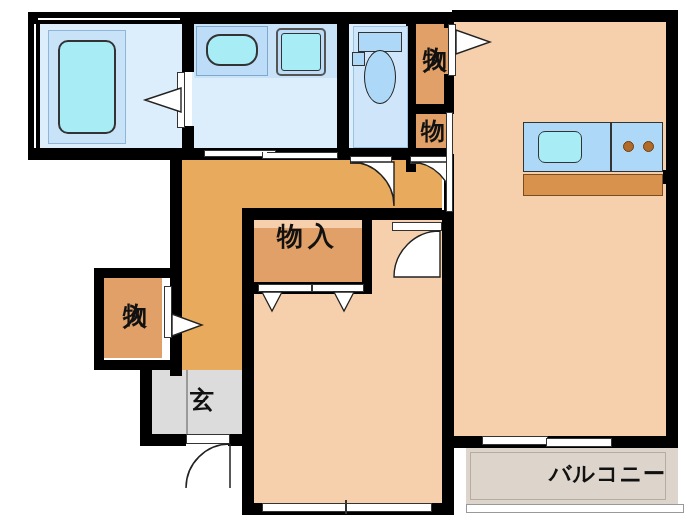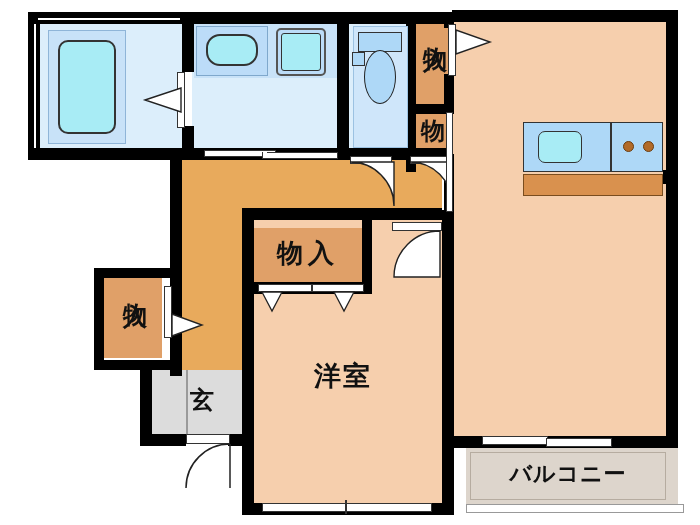--- a/index.html
+++ b/index.html
@@ -198,27 +198,26 @@
 
   <div class="panel" style="left:482px;top:436px;width:66px;height:9px;"></div>
   <div class="panel" style="left:546px;top:438px;width:66px;height:9px;"></div>
 
   <div class="panel" style="left:262px;top:503px;width:170px;height:9px;"></div>
   <div class="r" style="left:345px;top:500px;width:2px;height:14px;background:#333;"></div>
 
   <div class="r" style="left:470px;top:452px;width:196px;height:48px;border:1px solid #b6aca0;background:transparent;"></div>
 
 
-  <div class="label" style="left:288px;top:362px;width:110px;font-size:27px;font-weight:bold;letter-spacing:2px;">洋室</div>
-
-  <div class="label" style="left:470px;top:462px;width:196px;font-size:22px;font-weight:bold;letter-spacing:1px;">バルコニー</div>
+
+  <div class="label" style="left:470px;top:462px;width:196px;font-size:22px;font-weight:bold;letter-spacing:1px;text-align:right;">バルコニー</div>
 
   <div class="label" style="left:170px;top:388px;width:64px;font-size:24px;font-weight:bold;">玄</div>
 
   <div class="label lbl-v" style="left:419px;top:28px;width:28px;font-size:24px;font-weight:bold;line-height:1.05;">物入</div>
 
   <div class="label" style="left:414px;top:119px;width:38px;font-size:24px;font-weight:bold;">物</div>
 
-  <div class="label" style="left:252px;top:240px;width:112px;font-size:26px;font-weight:bold;letter-spacing:5px;">物入</div>
+  <div class="label" style="left:252px;top:223px;width:112px;font-size:26px;font-weight:bold;letter-spacing:5px;">物入</div>
 
   <div class="label lbl-v" style="left:119px;top:284px;width:28px;font-size:24px;font-weight:bold;line-height:1.05;">物入</div>
 
 </div>
 
 </body></html>

